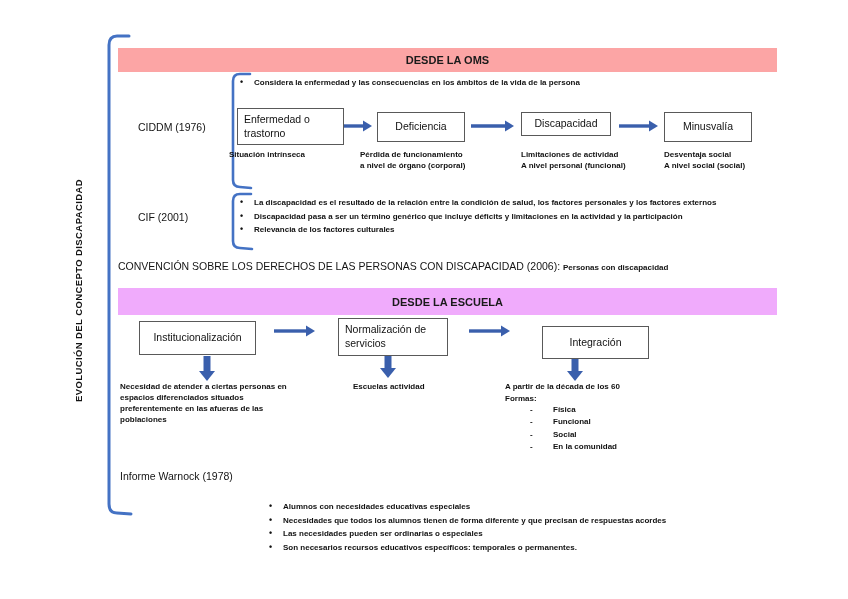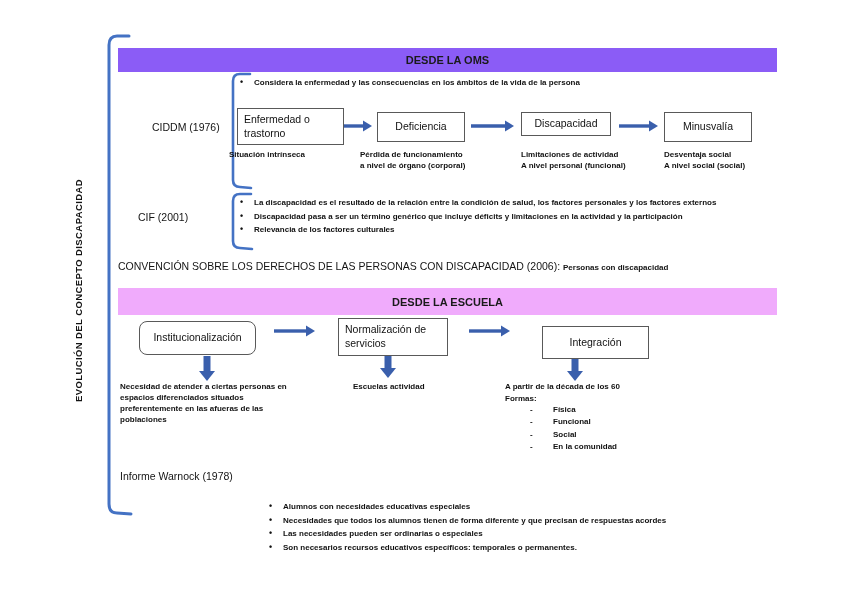--- a/index.html
+++ b/index.html
@@ -10,21 +10,21 @@
   .vtitle{
     position:absolute;left:-52px;top:285px;width:260px;text-align:center;
     transform:rotate(-90deg);transform-origin:center;
     font-size:9.5px;font-weight:bold;letter-spacing:.4px;white-space:nowrap;
   }
   svg.overlay{position:absolute;left:0;top:0;pointer-events:none;}
   .banner{
     position:absolute;left:118px;width:659px;display:flex;align-items:center;justify-content:center;
     font-size:11px;font-weight:bold;color:#1a1a1a;
   }
-  .banner.oms{top:48px;height:24px;background:#8b5cf6;}
+  .banner.oms{top:48px;height:24px;background:#fca5a5;}
   .banner.escuela{top:288px;height:27px;background:#f0abfc;}
   .era-label{position:absolute;font-size:10.5px;color:#141414;white-space:nowrap;}
   .fbox{
     position:absolute;box-sizing:border-box;background:#fff;border:1.5px solid #595959;
     font-size:10.5px;line-height:1.3;display:flex;align-items:center;color:#111;
   }
   .fbox.center{justify-content:center;text-align:center;}
   .fbox.left{padding-left:6px;padding-right:4px;}
   .caption{position:absolute;font-size:8px;font-weight:600;line-height:11px;color:#111;}
   .caption .ln{display:block;}
@@ -88,21 +88,21 @@
       </g>
     </g>
   </svg>
 
   <div class="banner oms">DESDE LA OMS</div>
 
   <ul class="bullet-list" style="left:238px;top:76px;">
     <li>Considera la enfermedad y las consecuencias en los ámbitos de la vida de la persona</li>
   </ul>
 
-  <div class="era-label" style="left:152px;top:121px;">CIDDM (1976)</div>
+  <div class="era-label" style="left:138px;top:121px;">CIDDM (1976)</div>
 
   <div class="fbox left" style="left:237px;top:108px;width:107px;height:37px;">Enfermedad o trastorno</div>
   <div class="fbox center" style="left:377px;top:112px;width:88px;height:30px;">Deficiencia</div>
   <div class="fbox center" style="left:521px;top:112px;width:90px;height:24px;">Discapacidad</div>
   <div class="fbox center" style="left:664px;top:112px;width:88px;height:30px;">Minusvalía</div>
 
   <div class="caption" style="left:229px;top:149px;">
     <span class="ln">Situación intrínseca</span>
   </div>
   <div class="caption" style="left:360px;top:149px;">
@@ -125,21 +125,21 @@
     <li>Discapacidad pasa a ser un término genérico que incluye déficits y limitaciones en la actividad y la participación</li>
     <li>Relevancia de los factores culturales</li>
   </ul>
 
   <div class="convencion">
     <span class="big">CONVENCIÓN SOBRE LOS DERECHOS DE LAS PERSONAS CON DISCAPACIDAD (2006): </span><span class="small">Personas con discapacidad</span>
   </div>
 
   <div class="banner escuela">DESDE LA ESCUELA</div>
 
-  <div class="fbox center" style="left:139px;top:321px;width:117px;height:34px;border-radius:8px;">Institucionalización</div>
+  <div class="fbox center" style="left:139px;top:321px;width:117px;height:34px;">Institucionalización</div>
   <div class="fbox left" style="left:338px;top:318px;width:110px;height:38px;">Normalización de servicios</div>
   <div class="fbox center" style="left:532px;top:326px;width:107px;height:33px;margin-left:10px;">Integración</div>
 
   <div class="caption necesidad" style="left:120px;top:381px;">Necesidad de atender a ciertas personas en espacios diferenciados situados preferentemente en las afueras de las poblaciones</div>
 
   <div class="caption" style="left:353px;top:381px;">Escuelas actividad</div>
 
   <div class="decada">
     <div class="line">A partir de la década de los 60</div>
     <div class="line">Formas:</div>

